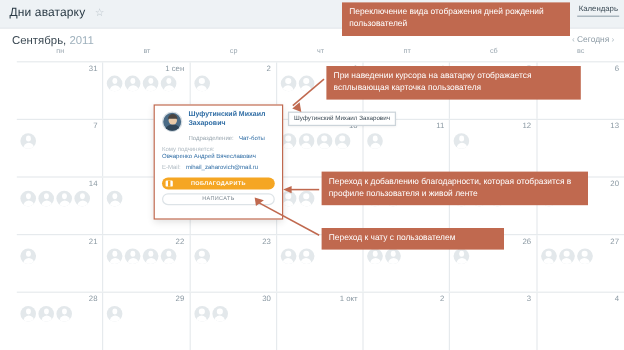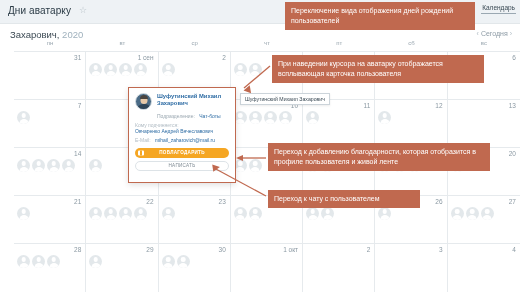--- a/index.html
+++ b/index.html
@@ -212,22 +212,22 @@
 <div class="page-title">Дни аватарку</div>
 <div class="star-icon">☆</div>
 
 <div class="view-switch">
   <span class="vs">Список</span>
   <span class="vs active">Календарь</span>
 </div>
 
 <div class="subheader"></div>
 <div class="month-label">
-  <span>Захарович,</span>
-  <span class="yr">2020</span>
+  <span>Сентябрь,</span>
+  <span class="yr">2011</span>
 </div>
 <div class="today-nav">
   <span class="arrow">‹</span>
   <span>Сегодня</span>
   <span class="arrow">›</span>
 </div>
 
 <div class="weekdays">
     <div class="wd" style="left: 13.1429px;">пн</div>
     <div class="wd" style="left: 85.4286px;">вт</div>

